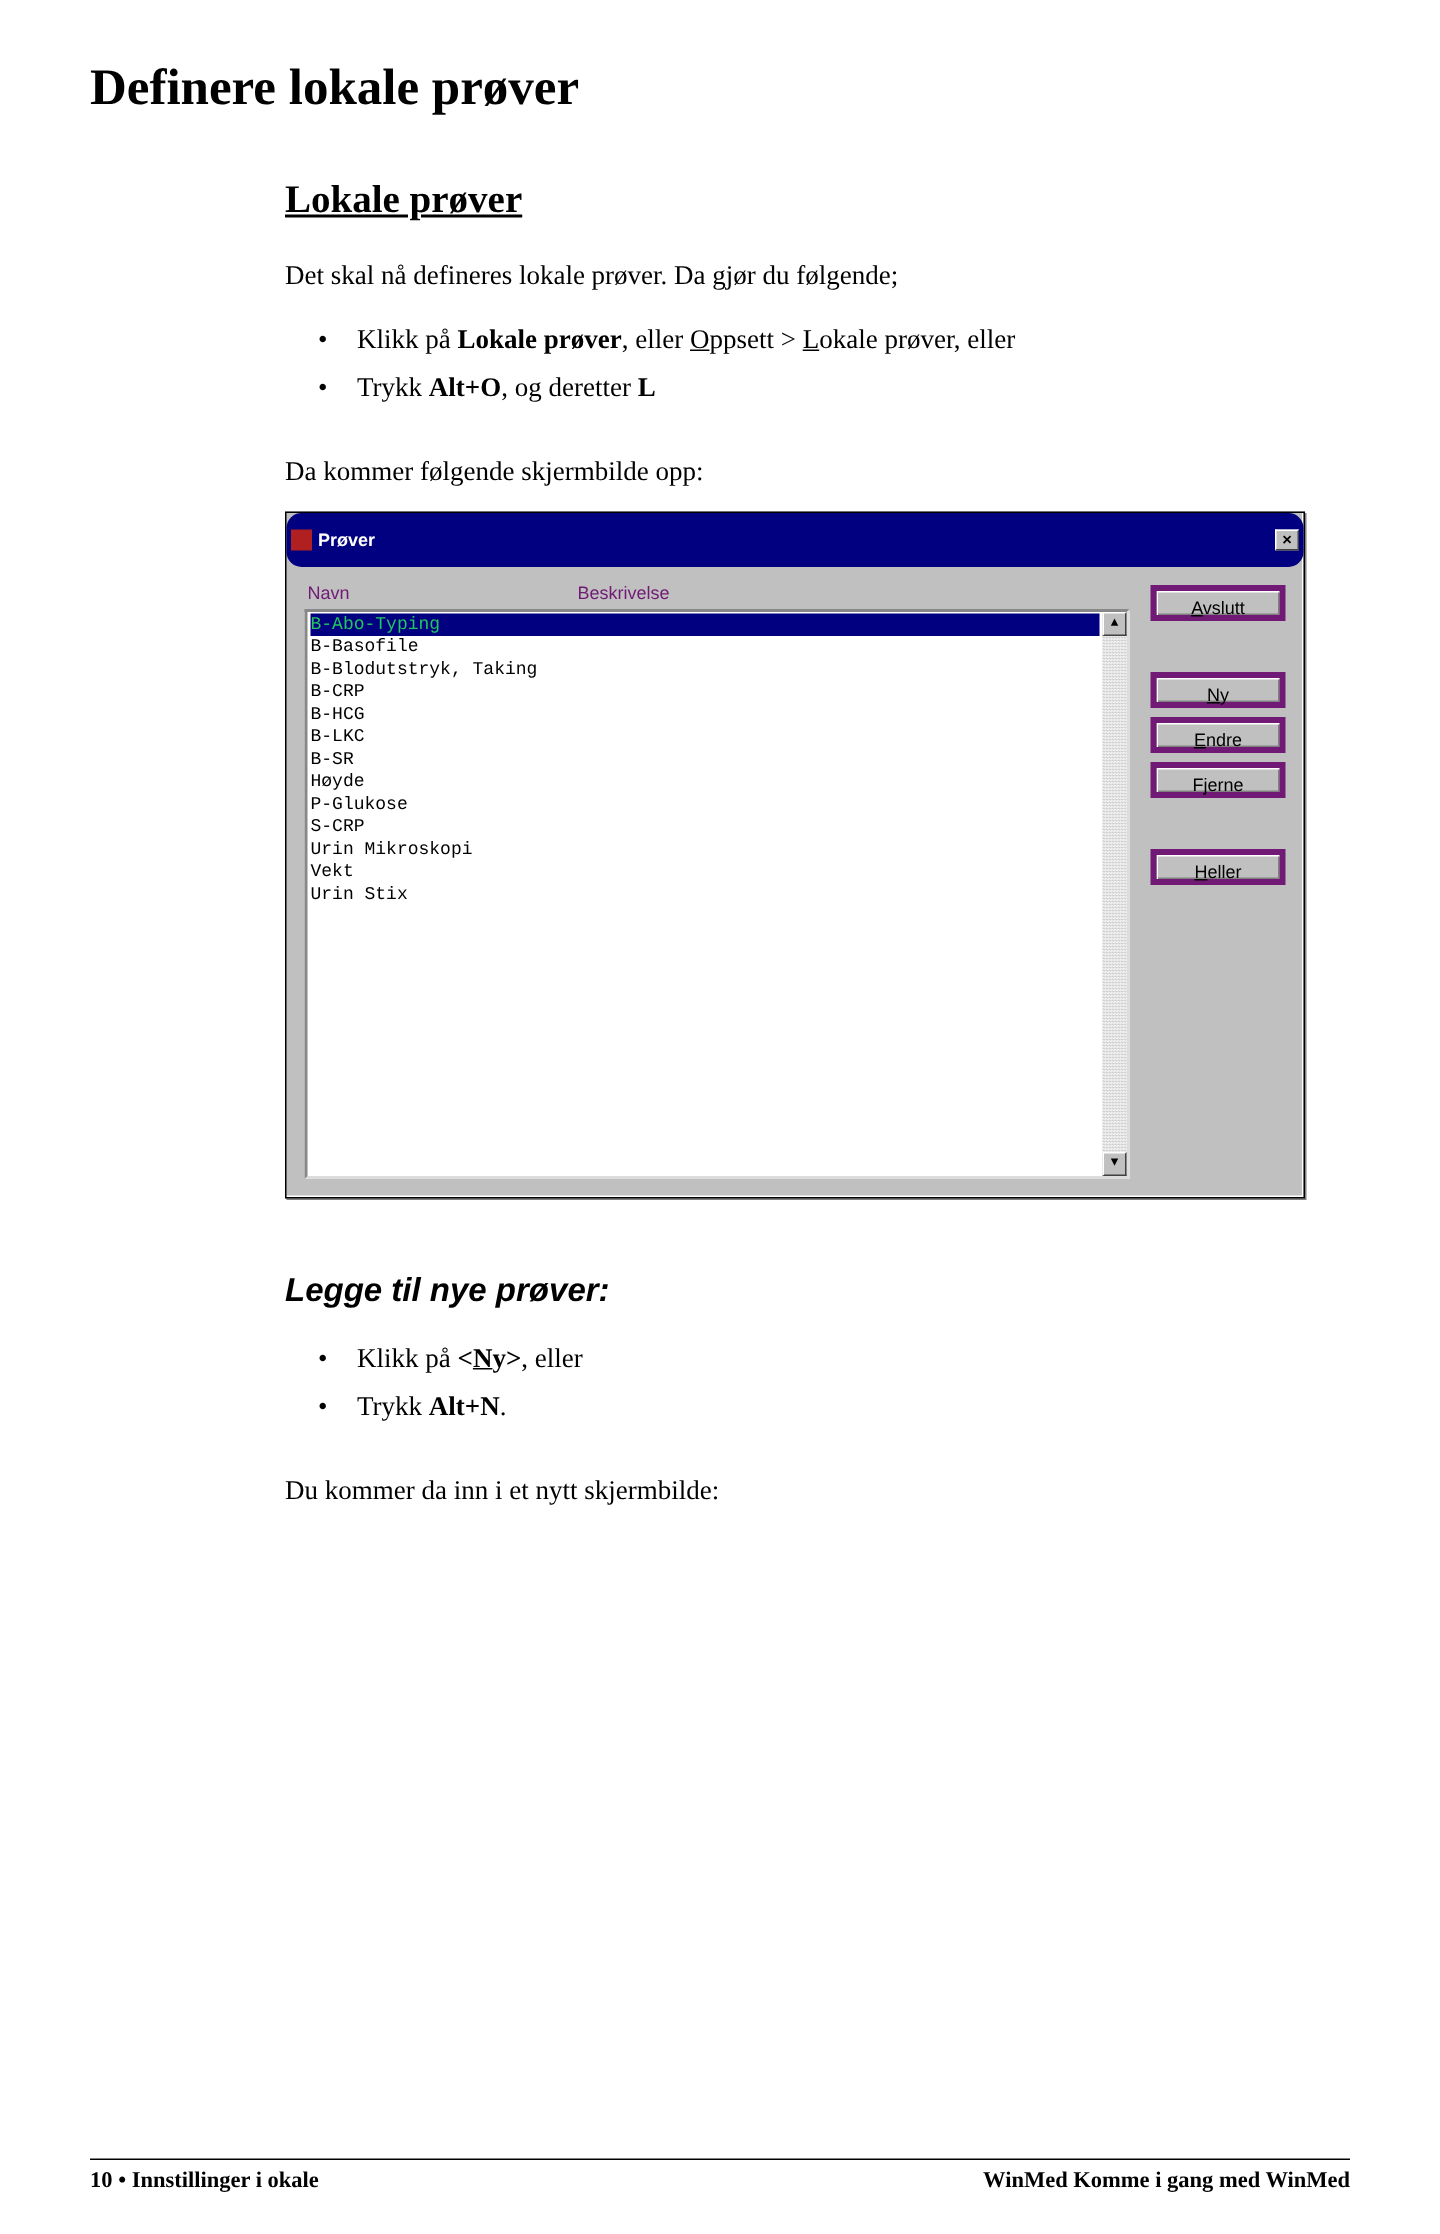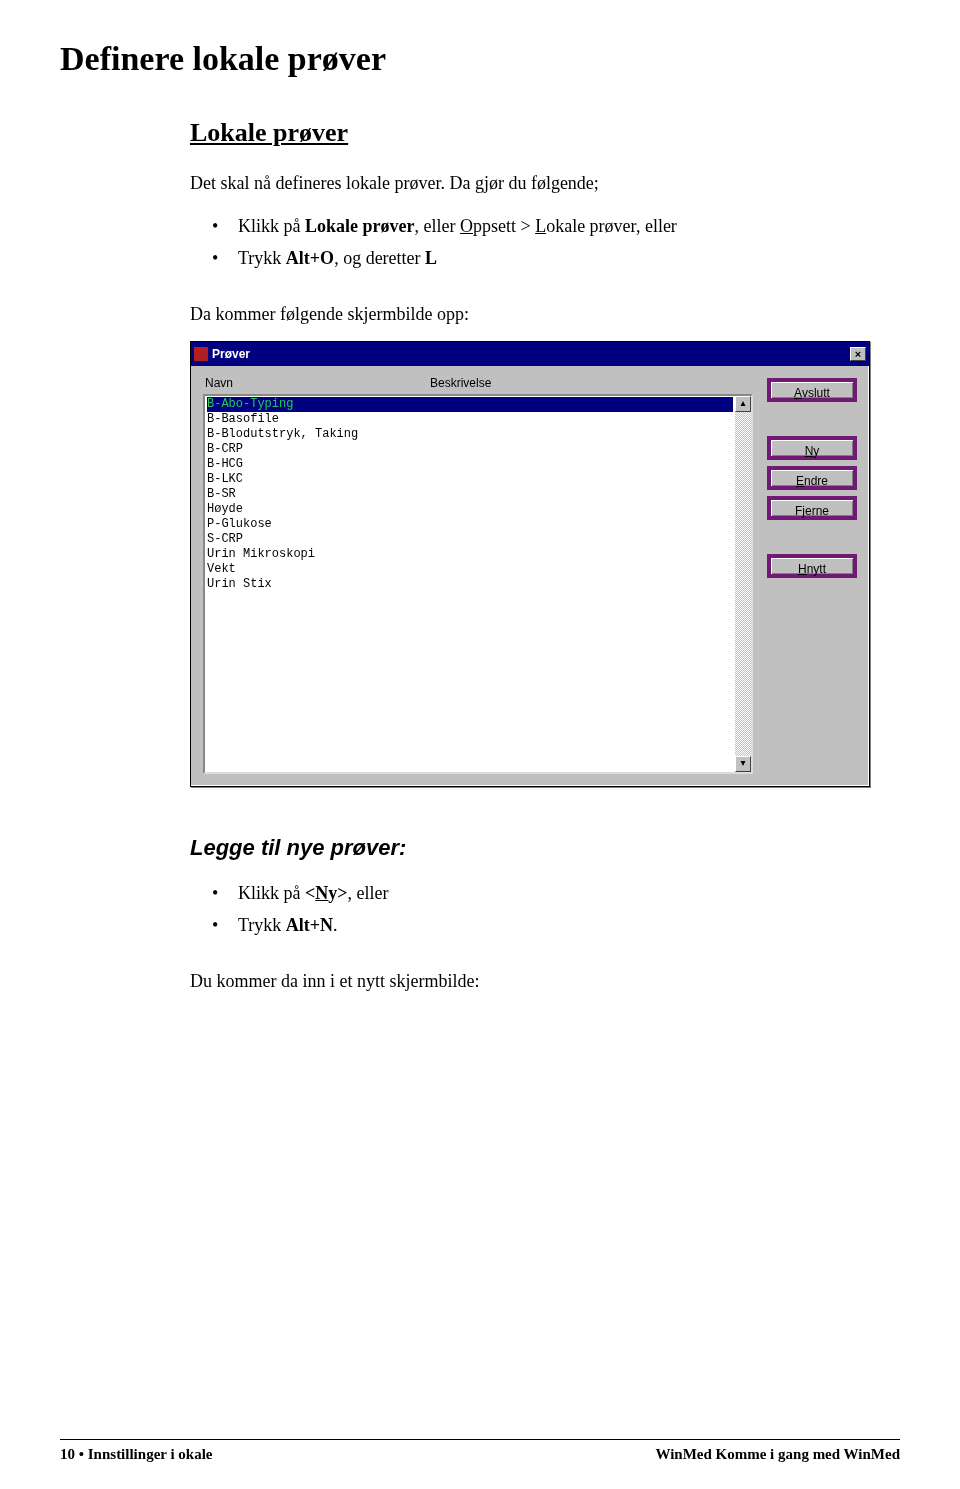--- a/index.html
+++ b/index.html
@@ -11,27 +11,27 @@
   .body-text { font-size: 18px; line-height: 1.45; margin-bottom: 14px; }
   ul.bullets { list-style: none; margin: 0 0 26px 0; }
   ul.bullets li { position: relative; padding-left: 48px; font-size: 18px; line-height: 1.8; }
   ul.bullets li::before { content: "•"; position: absolute; left: 22px; top: 0; font-size: 18px; }
   .u { text-decoration: underline; }
   .b { font-weight: bold; }
   .bu { font-weight: bold; text-decoration: underline; }
 
   
   .dialog { width: 680px; background: #c0c0c0; border: 1px solid #000; box-shadow: 1px 1px 0 #808080, -1px -1px 0 #fff inset; font-family: Tahoma, Arial, sans-serif; font-size: 12px; margin-bottom: 48px; }
-  .titlebar { background: linear-gradient(#000080,#000080); color: #fff; display:flex; align-items:center; height: 24px; padding: 0 3px; }
+  .titlebar { background: linear-gradient(#000080,#000080); color: #fff; display:flex; align-items:center; height: 36px; padding: 0 3px; border-radius: 10px; }
   .titlebar .ticon { width: 14px; height: 14px; background: #b02020; margin-right: 4px; display:inline-block; }
   .titlebar .ttext { font-weight: bold; flex: 1; }
   .titlebar .tclose { width: 16px; height: 14px; background:#c0c0c0; border:1px solid #fff; border-right-color:#404040; border-bottom-color:#404040; text-align:center; line-height:12px; font-family: Arial; font-size: 11px; color:#000; font-weight:bold; }
   .dialog-body { display:flex; padding: 10px 12px 12px 12px; gap: 14px; }
   .listpanel { flex: 1; }
-  .listheaders { display:flex; font-size: 12px; margin-bottom: 4px; padding: 0 2px; color:#000000;gap:45px; }
+  .listheaders { display:flex; font-size: 12px; margin-bottom: 4px; padding: 0 2px; color:#701a75; }
   .lh-navn { width: 180px; }
   .lh-besk { flex:1; }
   .listbox { width: 100%; height: 380px; background:#fff; border: 2px inset #dcdcdc; position: relative; display:flex; }
   .listcontent { flex:1; overflow:hidden; padding: 1px 2px; font-family: 'MS Sans Serif','Courier New',monospace; font-size: 12px; line-height: 15px; color:#000; }
   .listcontent .row { white-space: pre; }
   .listcontent .row.selected { background:#000080; color:#22c55e; }
   .scrollbar { width: 16px; background:#dcdcdc; display:flex; flex-direction:column; }
   .sb-btn { height:16px; background:#c0c0c0; border:1px solid #fff; border-right-color:#404040; border-bottom-color:#404040; text-align:center; font-size:10px; line-height:12px; }
   .sb-track { flex:1; background: repeating-conic-gradient(#c0c0c0 0 25%, #fff 0 50%) 0/2px 2px; }
   .btncol { width: 90px; display:flex; flex-direction:column; align-items:stretch; padding-top: 2px; }
@@ -100,21 +100,21 @@
           </div>
         </div>
       </div>
       <div class="btncol">
         <div class="winbtn"><span class="ul">A</span><span>vslutt</span></div>
         <div class="gap-lg"></div>
         <div class="winbtn"><span class="ul">N</span><span>y</span></div>
         <div class="winbtn"><span class="ul">E</span><span>ndre</span></div>
         <div class="winbtn"><span>F</span><span class="ul">j</span><span>erne</span></div>
         <div class="gap-md"></div>
-        <div class="winbtn"><span class="ul">H</span><span>nytt</span></div>
+        <div class="winbtn"><span class="ul">H</span><span>eller</span></div>
       </div>
     </div>
   </div>
 
   <div class="sub-title">Legge til nye prøver:</div>
 
   <ul class="bullets">
     <li>
       <span>Klikk på </span><span class="b">&lt;</span><span class="bu">N</span><span class="b">y&gt;</span><span>, eller</span>
     </li>

